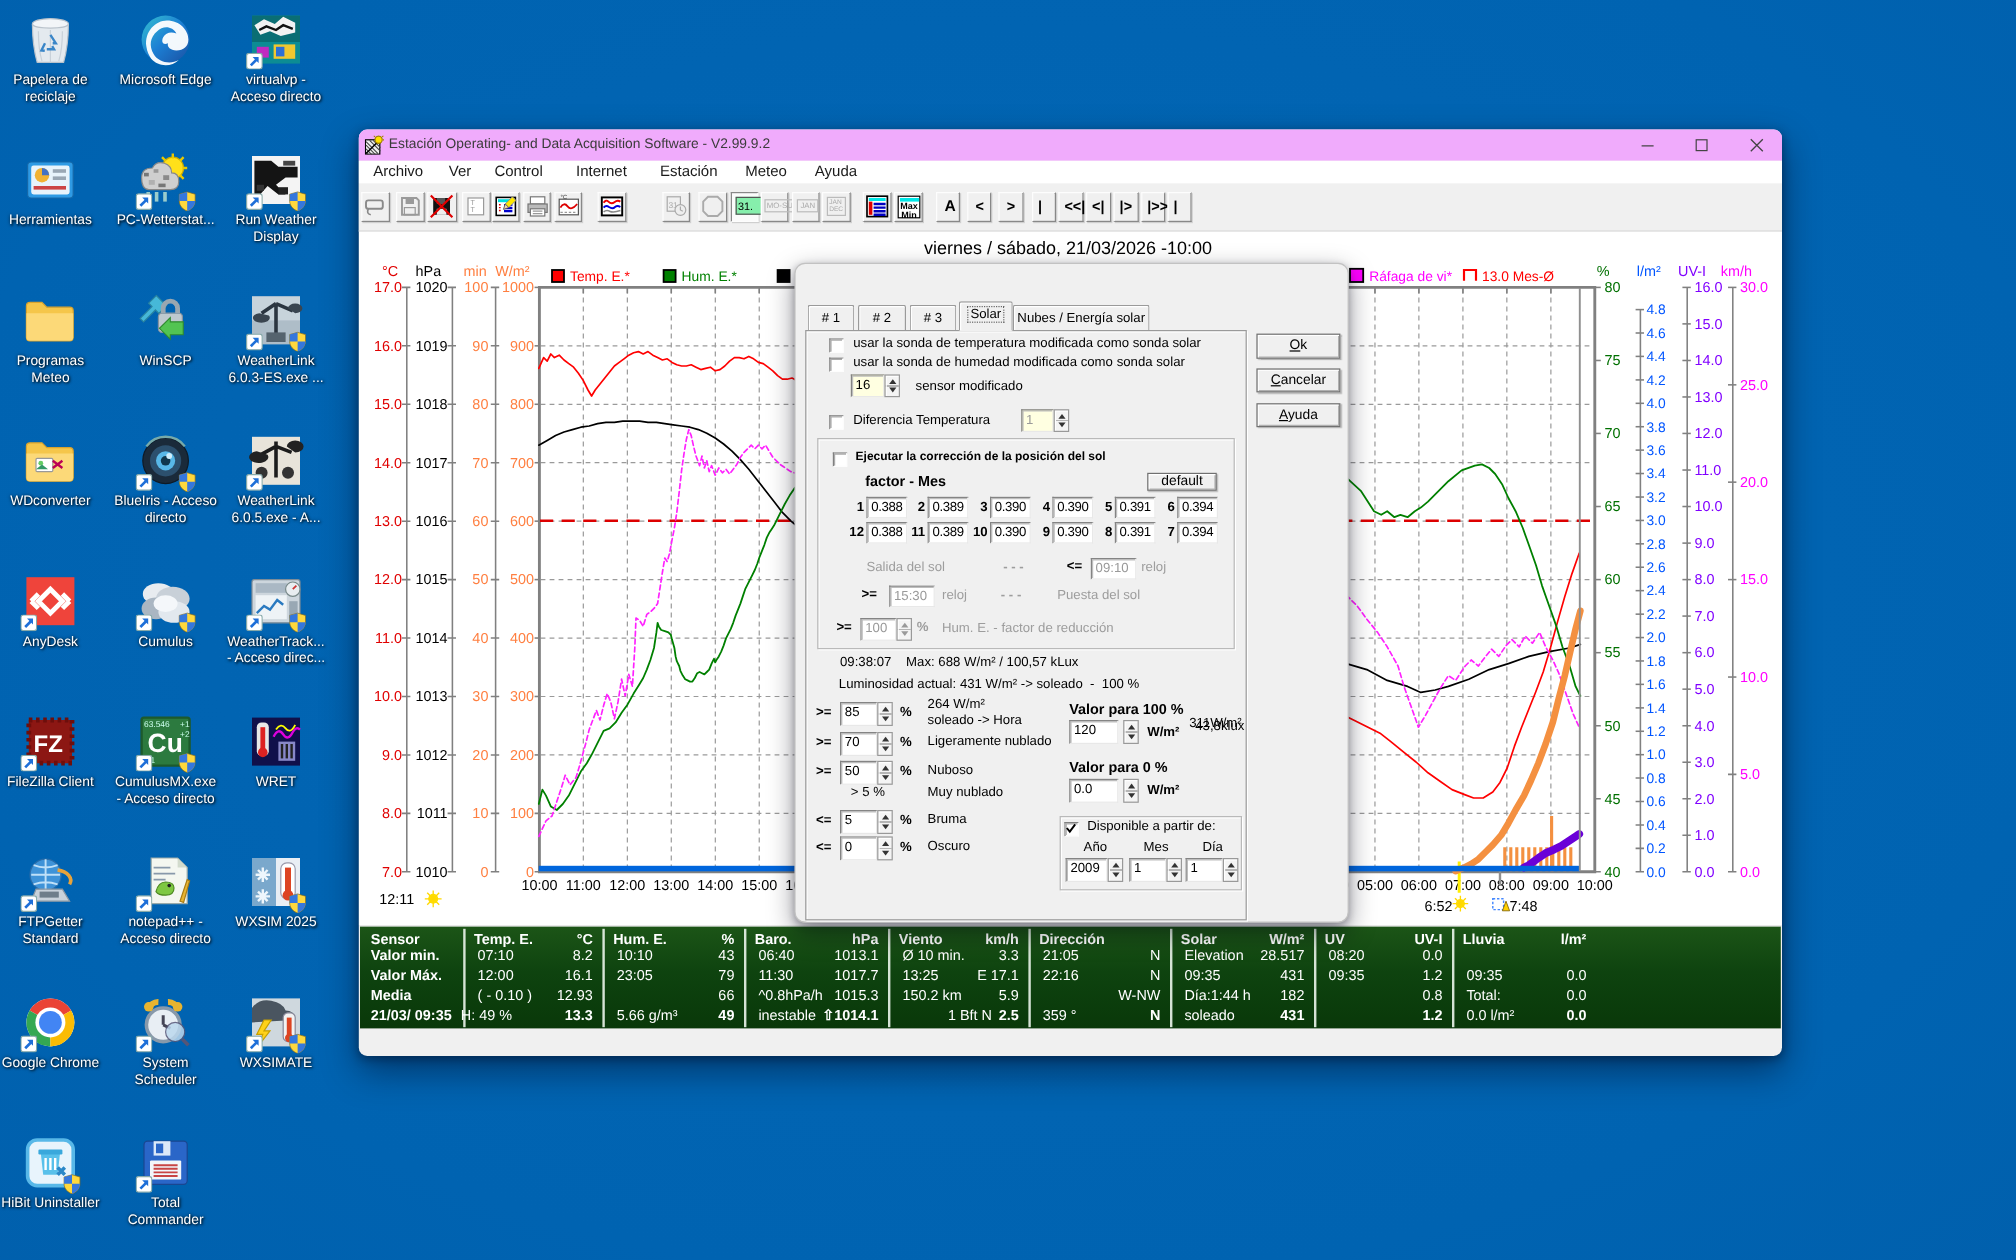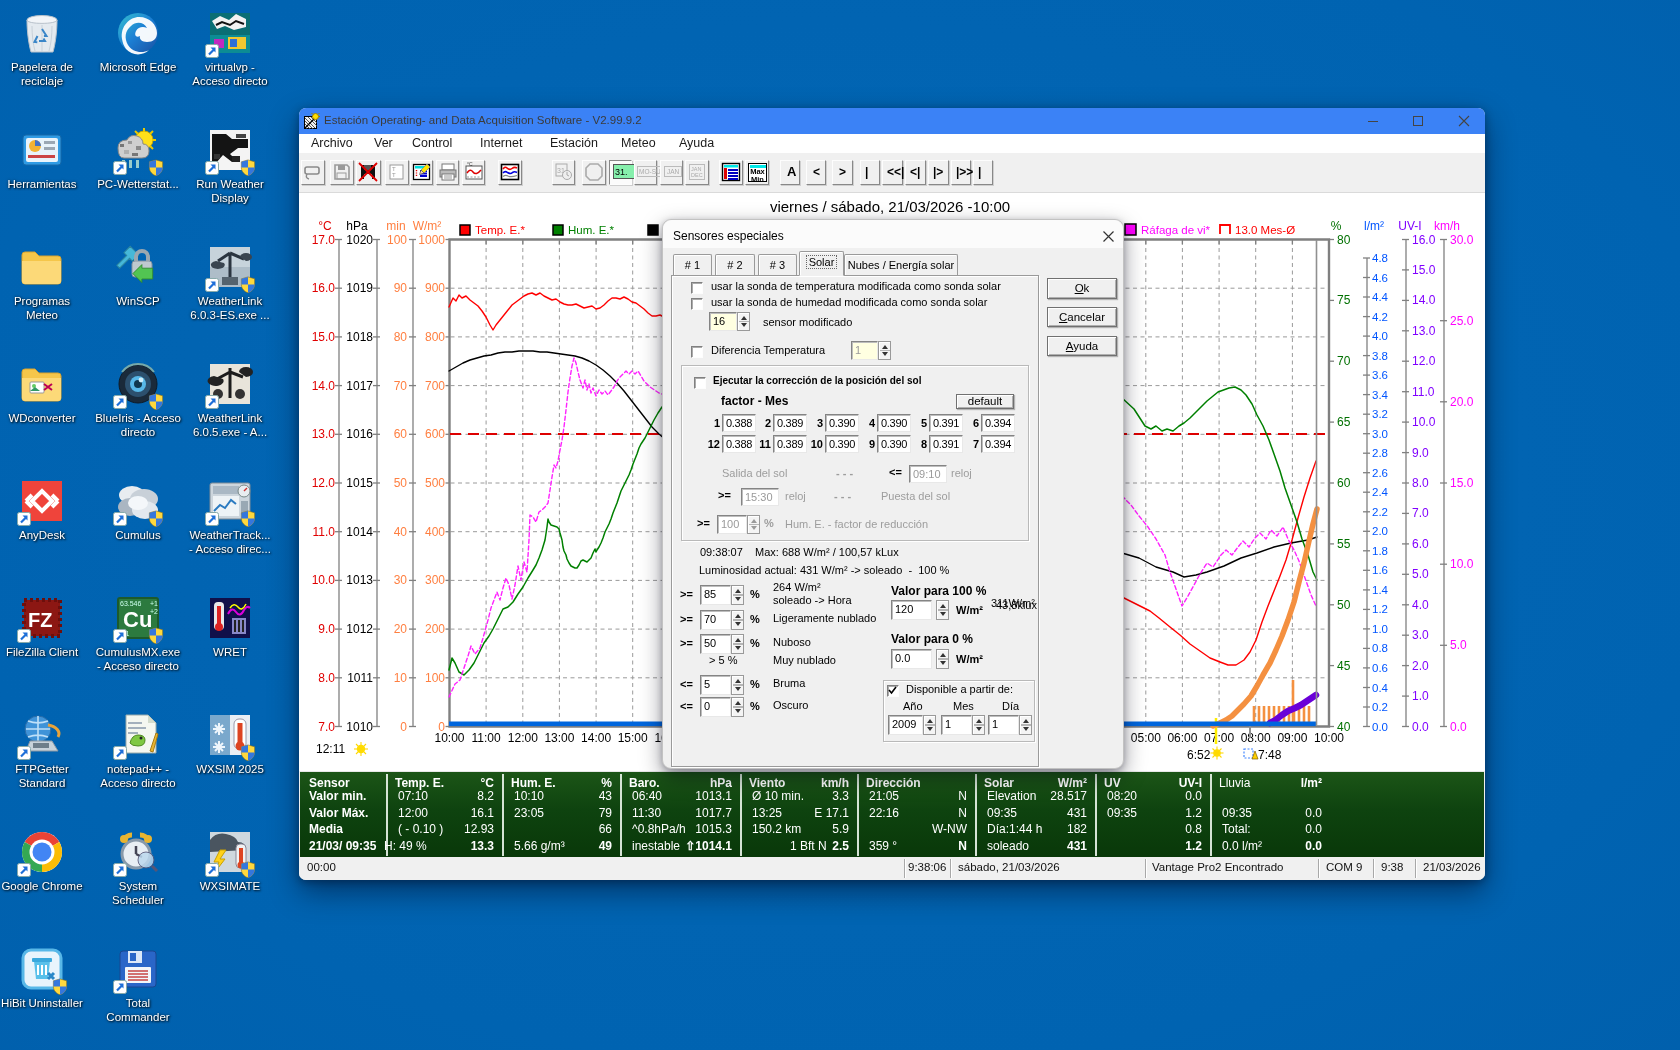--- a/index.html
+++ b/index.html
@@ -6,21 +6,21 @@
 body{font-family:"Liberation Sans",sans-serif;background:radial-gradient(ellipse 1500px 1000px at 50% 45%, #0467b5 0%, #0063b1 60%, #015da9 100%);position:relative;}
 .abs{position:absolute;}
 
 .dicon{position:absolute;width:92px;text-align:center;color:#fff;}
 .dicon .ic{position:relative;width:48px;height:48px;margin:0 auto;}
 .dicon .cap{margin-top:3px;font-size:11.5px;line-height:14px;text-shadow:1px 1px 2px rgba(0,0,0,.85),0 0 3px rgba(0,0,0,.6);}
 .badge{position:absolute;left:-1px;bottom:-1px;width:14px;height:14px;}
 .shield{position:absolute;right:-2px;bottom:-2px;width:16px;height:17px;}
 
 #win{position:absolute;left:299px;top:108px;width:1186px;height:772px;background:#f0f0f0;box-shadow:0 12px 30px rgba(0,0,20,.45),0 2px 8px rgba(0,0,20,.35);border-radius:7px;}
-#titlebar{position:absolute;left:0;top:0;width:100%;height:26px;background:#3b82f6;color:#3b3b3b;font-size:12px;border-radius:7px 7px 0 0;}
+#titlebar{position:absolute;left:0;top:0;width:100%;height:26px;background:#f0abfc;color:#3b3b3b;font-size:12px;border-radius:7px 7px 0 0;}
 #menubar{position:absolute;left:0;top:26px;width:100%;height:19px;background:#fff;font-size:12.5px;color:#1a1a1a;}
 #menubar span{position:absolute;top:2px;}
 #toolbar{position:absolute;left:0;top:45px;width:100%;height:40px;background:#f0f0f0;border-bottom:1px solid #dadada;}
 .tbtn{position:absolute;top:7px;height:25px;background:#f0f0f0;border:1px solid;border-color:#fdfdfd #888 #888 #fdfdfd;box-shadow:1px 1px 0 #cfcfcf;font-family:"Liberation Sans",sans-serif;}
 .tbtn.dis{color:#9a9a9a;}
 .tbtn.pressed{border-color:#888 #fdfdfd #fdfdfd #888;background:#fbfbfb;}
 .tsep{position:absolute;top:7px;width:2px;height:25px;}
 
 #gtable{position:absolute;left:1px;top:663px;width:1184px;height:86px;background:linear-gradient(180deg,#1c5517 0%,#0e430f 45%,#093809 100%);border-top:1px solid #e8e8e8;color:#fff;font-size:12px;}
 #gtable .c{position:absolute;white-space:nowrap;}
@@ -1091,21 +1091,21 @@
       <div class="r" style="left:232px;top:4px;width:80px;font-weight:bold;">%</div>
       <div class="c" style="left:329px;top:4px;font-weight:bold;text-align:center;">Baro.</div>
       <div class="r" style="left:352px;top:4px;width:80px;font-weight:bold;">hPa</div>
       <div class="c" style="left:449px;top:4px;font-weight:bold;">Viento</div>
       <div class="r" style="left:469px;top:4px;width:80px;font-weight:bold;">km/h</div>
       <div class="c" style="left:566px;top:4px;font-weight:bold;">Dirección</div>
       <div class="c" style="left:684px;top:4px;font-weight:bold;">Solar</div>
       <div class="r" style="left:707px;top:4px;width:80px;font-weight:bold;">W/m²</div>
       <div class="c" style="left:804px;top:4px;font-weight:bold;">UV</div>
       <div class="r" style="left:822px;top:4px;width:80px;font-weight:bold;">UV-I</div>
-      <div class="c" style="left:919px;top:4px;font-weight:normal;">Lluvia</div>
+      <div class="c" style="left:919px;top:4px;font-weight:bold;">Lluvia</div>
       <div class="r" style="left:942px;top:4px;width:80px;font-weight:bold;">l/m²</div>
       <div class="c" style="left:9px;top:17px;font-weight:bold;">Valor min.</div>
       <div class="c" style="left:9px;top:34px;font-weight:bold;">Valor Máx.</div>
       <div class="c" style="left:9px;top:50px;font-weight:bold;">Media</div>
       <div class="c" style="left:9px;top:67px;font-weight:bold;">21/03/ 09:35</div>
       <div class="c" style="left:98px;top:17px;">07:10</div>
       <div class="r" style="left:84px;top:17px;width:110px;">8.2</div>
       <div class="c" style="left:98px;top:34px;">12:00</div>
       <div class="r" style="left:84px;top:34px;width:110px;">16.1</div>
       <div class="c" style="left:98px;top:50px;">( - 0.10 )</div>
@@ -1156,44 +1156,23 @@
       <div class="r" style="left:792px;top:34px;width:110px;">1.2</div>
       <div class="r" style="left:792px;top:50px;width:110px;">0.8</div>
       <div class="r" style="left:792px;top:67px;width:110px;font-weight:bold;">1.2</div>
       <div class="c" style="left:922px;top:34px;">09:35</div>
       <div class="r" style="left:912px;top:34px;width:110px;">0.0</div>
       <div class="c" style="left:922px;top:50px;">Total:</div>
       <div class="r" style="left:912px;top:50px;width:110px;">0.0</div>
       <div class="c" style="left:922px;top:67px;">0.0 l/m²</div>
       <div class="r" style="left:912px;top:67px;width:110px;font-weight:bold;">0.0</div>
     </div>
-<div id="statusbar">
-      <div class="ssep" style="left:605px;"></div>
-      <div class="ssep" style="left:651px;"></div>
-      <div class="ssep" style="left:846px;"></div>
-      <div class="ssep" style="left:1019px;"></div>
-      <div class="ssep" style="left:1074px;"></div>
-      <div class="ssep" style="left:1116px;"></div>
-      <div class="f" style="left:8px;">00:00</div>
-      <div class="f" style="left:609px;">9:38:06</div>
-      <div class="f" style="left:659px;">sábado, 21/03/2026</div>
-      <div class="f" style="left:853px;">Vantage Pro2 Encontrado</div>
-      <div class="f" style="left:1027px;">COM 9</div>
-      <div class="f" style="left:1082px;">9:38</div>
-      <div class="f" style="left:1124px;">21/03/2026</div>
-    </div>
 </div>
 <div id="dlg">
     <div class="in">
-      <div id="dlgtitle">
-        <span style="position:absolute;left:10px;top:9px;font-size:12px;">Sensores especiales</span>
-        <svg style="position:absolute;left:440px;top:11px;" width="11" height="11" viewBox="0 0 11 11">
-          <path d="M0.5 0.5 L10.5 10.5 M10.5 0.5 L0.5 10.5" stroke="#333" stroke-width="1.2"></path>
-        </svg>
-      </div>
       <div class="tab" style="left:10px;width:39px;"># 1</div>
       <div class="tab" style="left:52px;width:40px;"># 2</div>
       <div class="tab" style="left:95px;width:39px;"># 3</div>
       <div class="tab" style="left:136px;width:45px;top:28px;height:25px;z-index:3;border-bottom:1px solid #f0f0f0;"><span style="outline:1px dotted #666;padding:0 2px;">Solar</span></div>
       <div class="tab" style="left:181px;width:114px;">Nubes / Energía solar</div>
       <div id="tabpanel"></div>
       <div class="cb" style="left:28px;top:59px;"></div>
       <div class="t " style="left:48px;top:57px;">usar la sonda de temperatura modificada como sonda solar</div>
       <div class="cb" style="left:28px;top:75px;"></div>
       <div class="t " style="left:48px;top:73px;">usar la sonda de humedad modificada como sonda solar</div>

